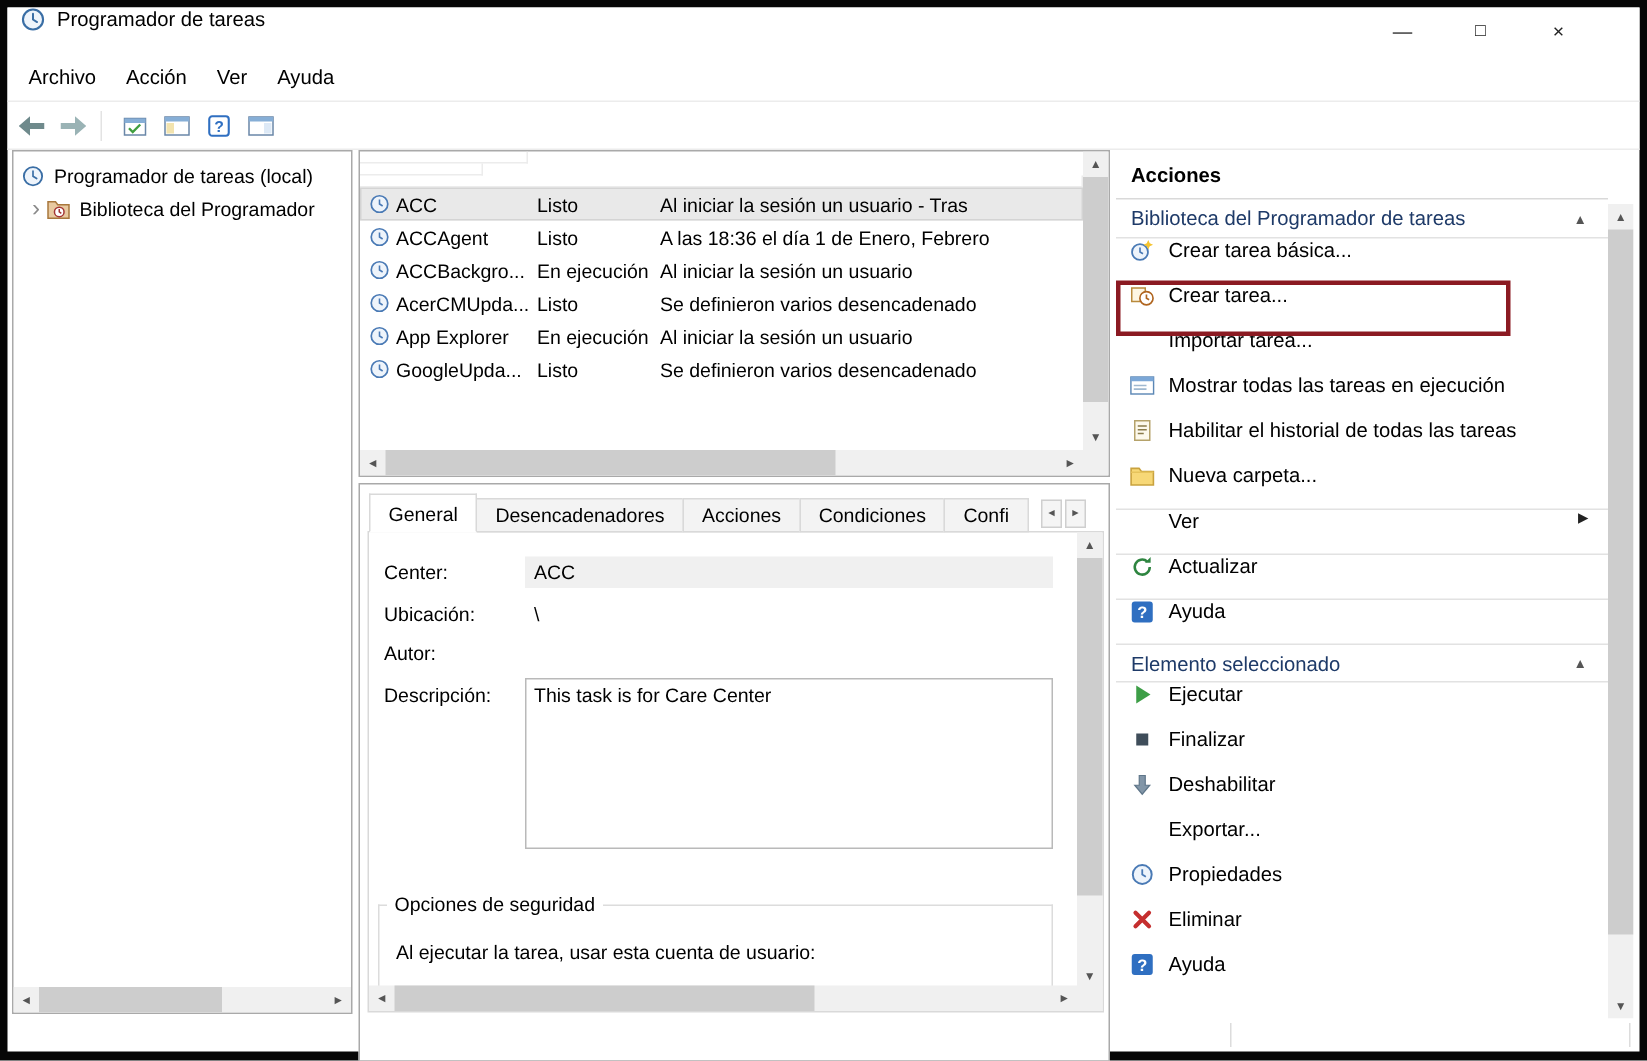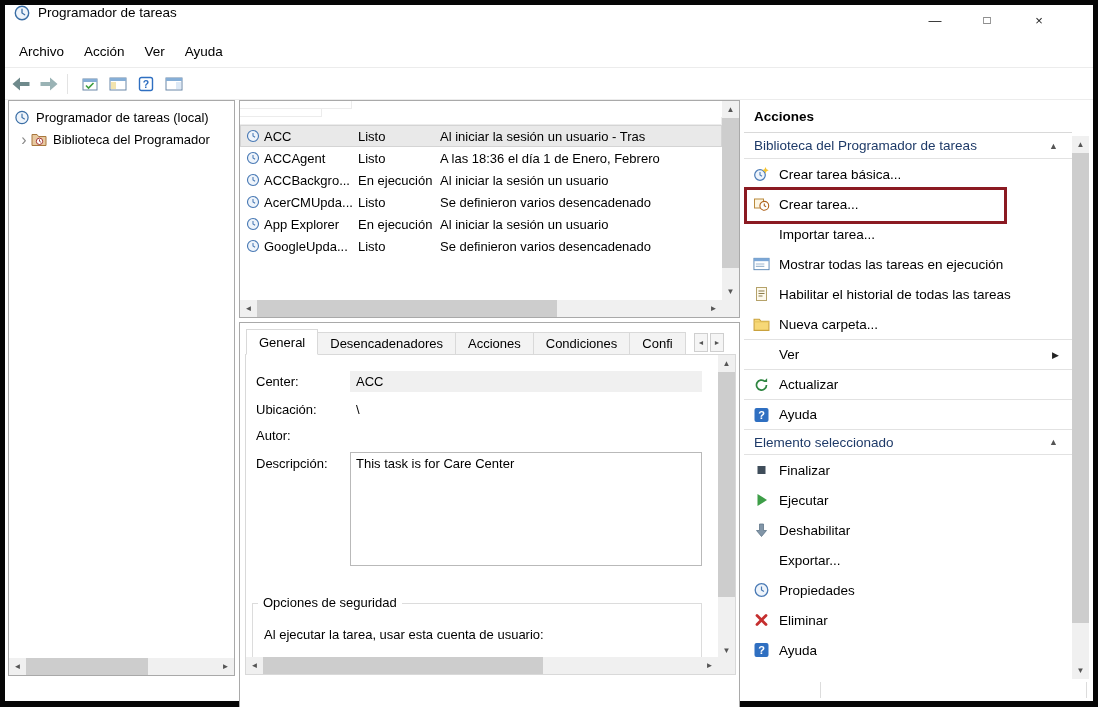--- a/index.html
+++ b/index.html
@@ -75,21 +75,21 @@
   .group-box { position:absolute; border:1px solid #dcdcdc; border-bottom:none; }
   .group-legend { position:absolute; background:#fff; padding:0 5px; font-size:13px; z-index:2; }
   .sec-text { position:absolute; font-size:13px; }
 
   
   .actions-panel { position:absolute; left:739px; top:95px; width:345px; height:579px; background:#fff; overflow:hidden; }
   .ap-title { height:33px; line-height:33px; padding-left:10px; font-weight:bold; font-size:13.5px; border-bottom:1px solid #d9d9d9; width:328px; }
   .ap-header { height:26px; display:flex; align-items:center; padding-left:10px; font-size:13.5px; color:#1e3a68; border-bottom:1px solid #e2e2e2; position:relative; width:328px; }
   .ap-header.bt { border-top:1px solid #e2e2e2; }
   .ap-caret { position:absolute; right:14px; font-size:9px; color:#555; }
-  .ap-item { height:30px; display:flex; align-items:center; padding-left:9px; font-size:13.5px; width:328px; position:relative; white-space:nowrap; overflow:hidden; }
+  .ap-item { height:30px; display:flex; padding-left:9px; font-size:13.5px; width:328px; position:relative; white-space:nowrap; overflow:hidden; }
   .ap-item.sep-top { border-top:1px solid #e2e2e2; }
   .ap-ico { width:17px; height:16px; margin-right:9px; display:inline-flex; flex:none; }
   .ap-ico svg { width:100%; height:100%; }
   .ap-submenu { position:absolute; right:13px; font-size:9px; color:#222; }
   .ap-sb { position:absolute; right:0; top:36px; width:17px; height:543px; background:#f0f0f0; }
 
   
   .highlight-box { position:absolute; left:739px; top:182px; width:263px; height:37px; border:3px solid #8b1a22; z-index:20; pointer-events:none; }
 
   
@@ -417,32 +417,32 @@
     </div>
 
     <div class="ap-header bt">
       <span>Elemento seleccionado</span>
       <span class="ap-caret">▲</span>
     </div>
 
     <div class="ap-item">
       <span class="ap-ico">
           <svg viewBox="0 0 16 16">
+            <path d="M4 2l9.5 6L4 14z" fill="#3d9e47"></path>
+          </svg>
+        </span>
+      <span>Ejecutar</span>
+    </div>
+    <div class="ap-item">
+      <span class="ap-ico">
+          <svg viewBox="0 0 16 16">
             <rect x="4" y="4" width="8" height="8" fill="#3f4d5a"></rect>
           </svg>
         </span>
       <span>Finalizar</span>
-    </div>
-    <div class="ap-item">
-      <span class="ap-ico">
-          <svg viewBox="0 0 16 16">
-            <path d="M4 2l9.5 6L4 14z" fill="#3d9e47"></path>
-          </svg>
-        </span>
-      <span>Ejecutar</span>
     </div>
     <div class="ap-item">
       <span class="ap-ico">
           <svg viewBox="0 0 16 16">
             <path d="M8 14.5L3 8.5h3V2h4v6.5h3z" fill="#8296a8" stroke="#5f7689" stroke-width="0.8"></path>
           </svg>
         </span>
       <span>Deshabilitar</span>
     </div>
     <div class="ap-item">

